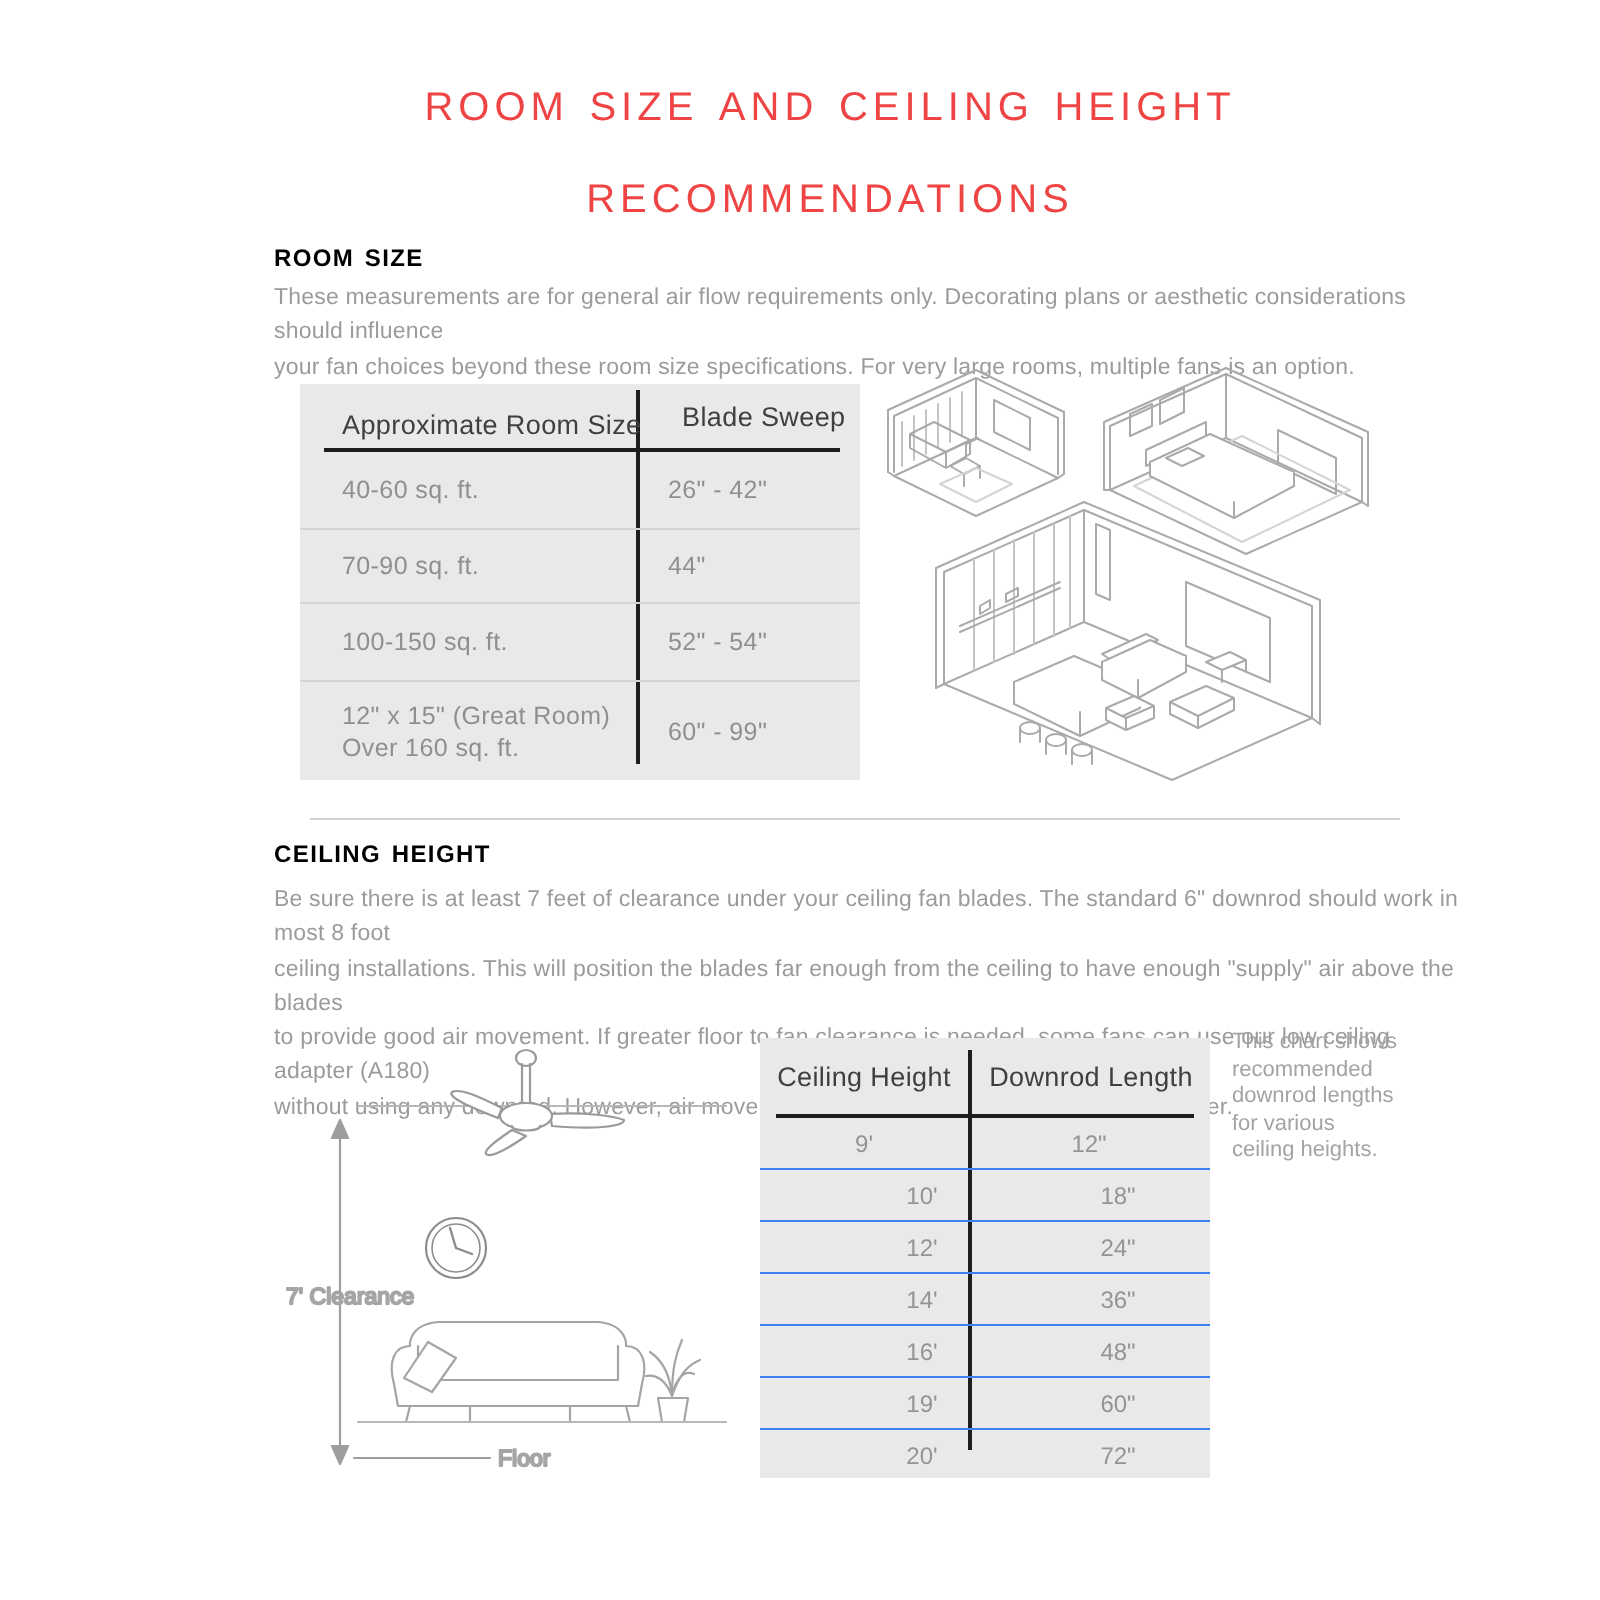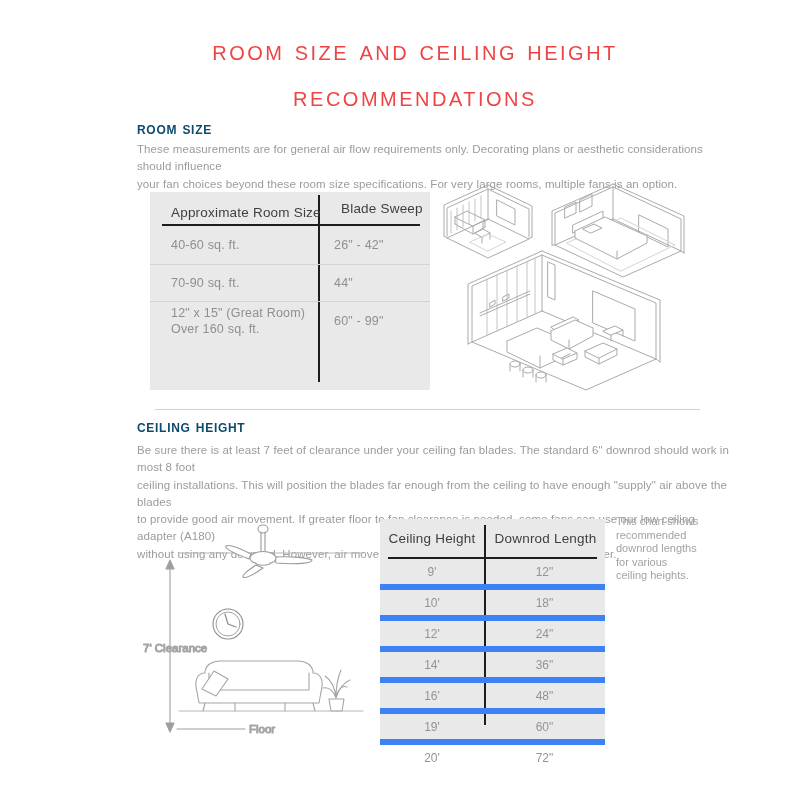--- a/index.html
+++ b/index.html
@@ -14,21 +14,21 @@
   .page-title{
     left:100px;top:28px;width:630px;text-align:center;
     font-variant:small-caps;text-transform:lowercase;
     font-size:28px;line-height:46px;font-weight:400;
     letter-spacing:2.5px;color:#ef4444;
   }
 
   
   .section-heading{
     font-variant:small-caps;text-transform:lowercase;
-    font-size:16.5px;font-weight:700;letter-spacing:.7px;color:#0c4a6e;
+    font-size:16.5px;font-weight:700;letter-spacing:.7px;color:#000000;
   }
   .heading-room{left:137px;top:119px;}
   .heading-ceiling{left:137px;top:417px;}
 
   
   .body-text{
     font-size:11.5px;line-height:17.3px;color:#9b9b9b;letter-spacing:.1px;
   }
   .intro-room{left:137px;top:141px;width:600px;}
   .intro-ceiling{left:137px;top:442px;width:600px;}
@@ -64,21 +64,21 @@
   .row-r .c1{padding-left:21px;}
   .row-r .c2{padding-left:16px;}
   .cell{font-size:12.5px;color:#8f8f8f;line-height:16px;letter-spacing:.2px;}
   .row-r:nth-child(1){height:38px;}
   .row-r:nth-child(2){height:36px;}
   .row-r:nth-child(3){height:38px;}
   .row-r:nth-child(4){height:50px;}
 
   .rows-ceiling{position:absolute;left:0;right:0;top:40px;}
   .row-c{display:grid;grid-template-columns:104px 1fr;align-items:center;height:25px;}
-  .row-c + .row-c{border-top:6px solid #3b82f6;}
+  .row-c + .row-c{border-top:1px solid #3b82f6;padding-left:29px;}
   .row-c .c1,.row-c .c2{text-align:center;font-size:12px;color:#949494;}
 
   
   .chart-note{left:616px;top:515px;width:110px;font-size:11px;line-height:13.5px;color:#a3a3a3;}
 
   
   .rooms-illustration{left:435px;top:183px;}
   .clearance-illustration{left:135px;top:513px;}
   svg{display:block;}
   .svg-label{font-family:"Liberation Sans",sans-serif;}
@@ -101,20 +101,24 @@
   <div class="th th1">Approximate Room Size</div>
   <div class="th th2">Blade Sweep</div>
   <div class="rows-room">
     <div class="row-r">
       <div class="cell c1">40-60 sq. ft.</div>
       <div class="cell c2">26" - 42"</div>
     </div>
     <div class="row-r">
       <div class="cell c1">70-90 sq. ft.</div>
       <div class="cell c2">44"</div>
+    </div>
+    <div class="row-r">
+      <div class="cell c1">100-150 sq. ft.</div>
+      <div class="cell c2">52" - 54"</div>
     </div>
     <div class="row-r">
       <div class="cell c1 preline">12" x 15" (Great Room)
 Over 160 sq. ft.</div>
       <div class="cell c2">60" - 99"</div>
     </div>
   </div>
 </div>
 
 <div class="abs rooms-illustration">

